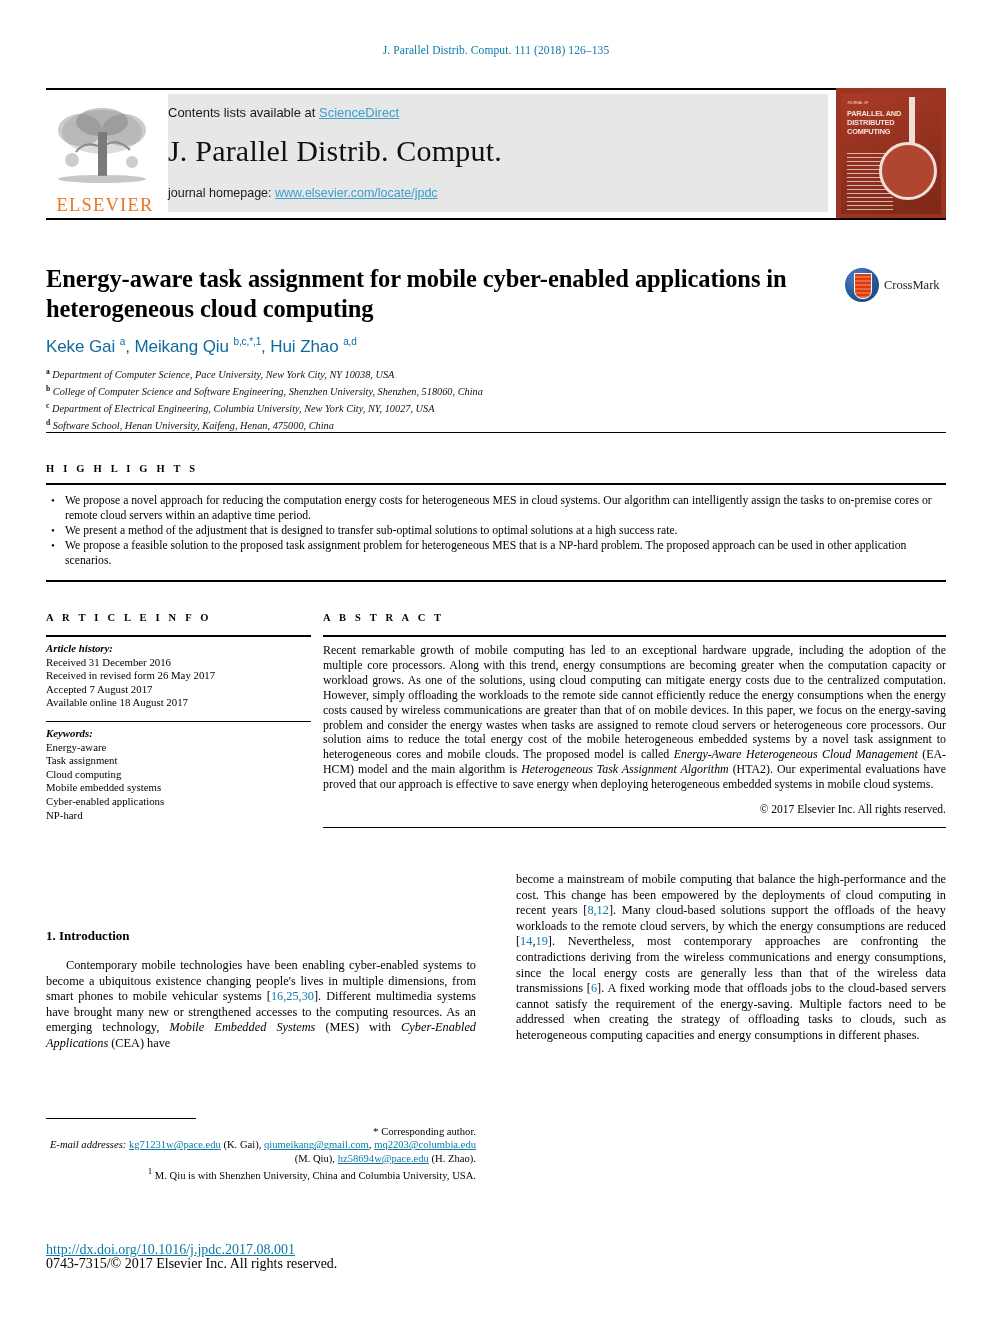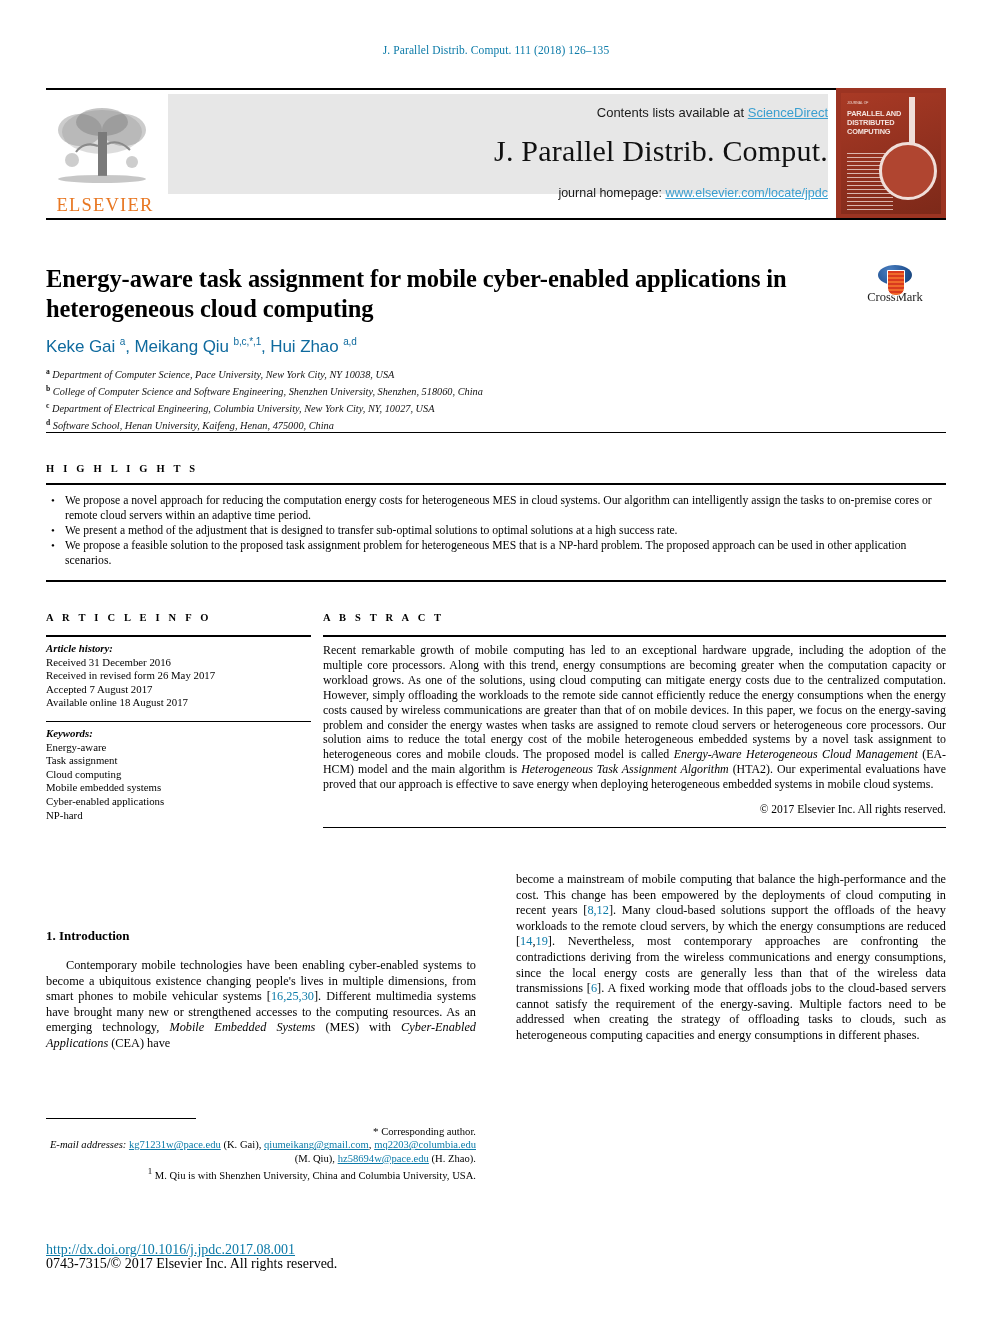--- a/index.html
+++ b/index.html
@@ -65,23 +65,23 @@
     font-size: 18.5px;
     letter-spacing: 1.2px;
     color: #e87722;
     line-height: 1;
     margin-top: 2px;
     margin-left: 6px;
   }
   .grayband {
     position: absolute;
     left: 122px; top: 6px;
-    width: 660px; height: 100px;
+    width: 660px; height: 118px;
     background: #e7e7e7;
-    text-align: right;
+    text-align: left;
   }
   .contents-line {
     font-size: 13px;
     padding-top: 11px;
     color: #1a1a1a;
     font-family: "Liberation Sans", sans-serif;
   }
   .contents-line .sd { color: #3a9fd0; }
   .journal-title {
     font-family: "Liberation Serif", serif;
@@ -170,21 +170,21 @@
     font-style: italic;
     font-size: 10.3px;
     line-height: 13.6px;
     color: #111;
   }
   .affils sup { font-style: normal; font-size: 7.6px; font-weight: bold; }
   .crossmark {
     position: absolute;
     left: 845px; top: 265px;
     width: 100px; height: 40px;
-    display: flex; align-items: center; gap: 5px; flex-direction: column;
+    display: flex; align-items: center; gap: 5px;
   }
   .cm-badge {
     width: 34px; height: 34px; border-radius: 50%;
     background: radial-gradient(circle at 35% 30%, #4a7fc1 0%, #1e4f8f 70%, #17406f 100%);
     position: relative;
   }
   .cm-shield {
     position: absolute; left: 9px; top: 5px; width: 16px; height: 24px;
     background: repeating-linear-gradient(to bottom,#d93a1e 0 2px,#f06a2a 2px 4px);
     border-radius: 0 0 8px 8px;

